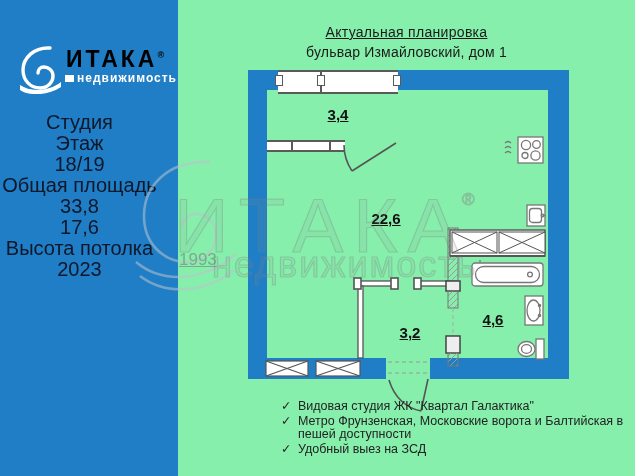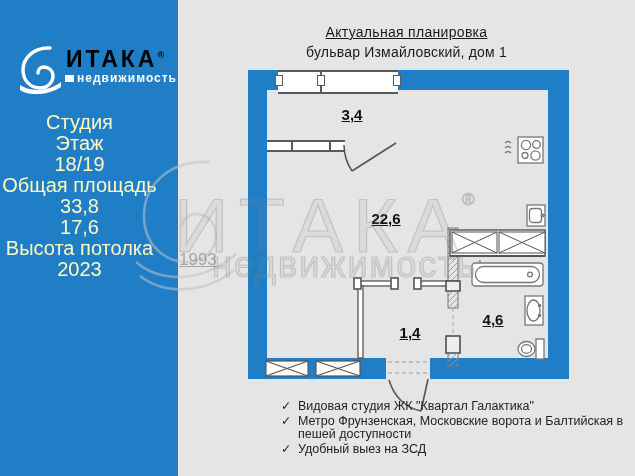--- a/index.html
+++ b/index.html
@@ -8,25 +8,25 @@
   
   .left-col{position:absolute;left:0;top:0;width:178px;height:476px;background:#1f7ec5;}
   .logo{position:absolute;left:18px;top:44px;width:150px;height:52px;}
   .logo-swirl{position:absolute;left:0;top:0;}
   .logo-name{position:absolute;left:48px;top:2px;color:#000000;font-weight:bold;
              font-size:23px;letter-spacing:3px;white-space:nowrap;}
   .logo-reg{font-size:9px;vertical-align:super;letter-spacing:0;}
   .logo-tagrow{position:absolute;left:47px;top:27px;display:flex;align-items:center;gap:3px;}
   .logo-block{width:9px;height:7px;background:#fff;}
   .logo-tagline{color:#fff;font-weight:bold;font-size:12px;letter-spacing:1px;white-space:nowrap;}
-  .specs{position:absolute;left:0;top:112px;width:159px;text-align:center;color:#fef9c3;
+  .specs{position:absolute;left:0;top:112px;width:159px;text-align:center;color:#0f172a;
          font-size:20px;line-height:21px;}
   .specs div{white-space:nowrap;}
   
-  .plan-panel{position:absolute;left:178px;top:0;width:457px;height:476px;background:#e5e5e5;}
+  .plan-panel{position:absolute;left:178px;top:0;width:457px;height:476px;background:#86efac;}
   .plan-title{position:absolute;top:24px;left:0;width:100%;text-align:center;font-size:14px;
               color:#1a1a1a;text-decoration:underline;letter-spacing:.3px;}
   .plan-subtitle{position:absolute;top:44px;left:0;width:100%;text-align:center;font-size:14px;
               color:#1a1a1a;letter-spacing:.2px;}
   
   .plan{position:absolute;left:70px;top:70px;width:321px;height:309px;}
   .wall{position:absolute;background:#1f7ec5;}
   .win-band{position:absolute;background:#fff;border-top:2px solid #5a5a5a;border-bottom:2px solid #5a5a5a;}
   .mullion{position:absolute;top:0;bottom:0;width:2px;background:#5a5a5a;}
   .mull-tick{position:absolute;width:6px;height:9px;border:1px solid #5a5a5a;background:#fff;}
@@ -185,23 +185,23 @@
           <circle cx="14.5" cy="19.5" r="1.1"></circle>
         </g>
 
         <g stroke="#777" fill="none" stroke-width="1.3" transform="translate(269,268)">
           <rect x="19" y="1" width="8" height="20" fill="#ffffff"></rect>
           <ellipse cx="9.5" cy="11" rx="8.5" ry="7.5" fill="#ffffff"></ellipse>
           <ellipse cx="9.5" cy="11" rx="5" ry="4.3"></ellipse>
         </g>
       </svg>
 
-      <div class="area-label" style="left:104px;top:36px;">3,4</div>
+      <div class="area-label" style="left:90px;top:36px;">3,4</div>
       <div class="area-label" style="left:138px;top:140px;">22,6</div>
-      <div class="area-label" style="left:162px;top:254px;">1,4</div>
+      <div class="area-label" style="left:162px;top:254px;">3,2</div>
       <div class="area-label" style="left:245px;top:241px;text-align:right;">4,6</div>
     </div>
 
     <div class="features">
       <div class="feature">
         <span class="check">✓</span>
         <span>Видовая студия ЖК "Квартал Галактика"</span>
       </div>
       <div class="feature">
         <span class="check">✓</span>

